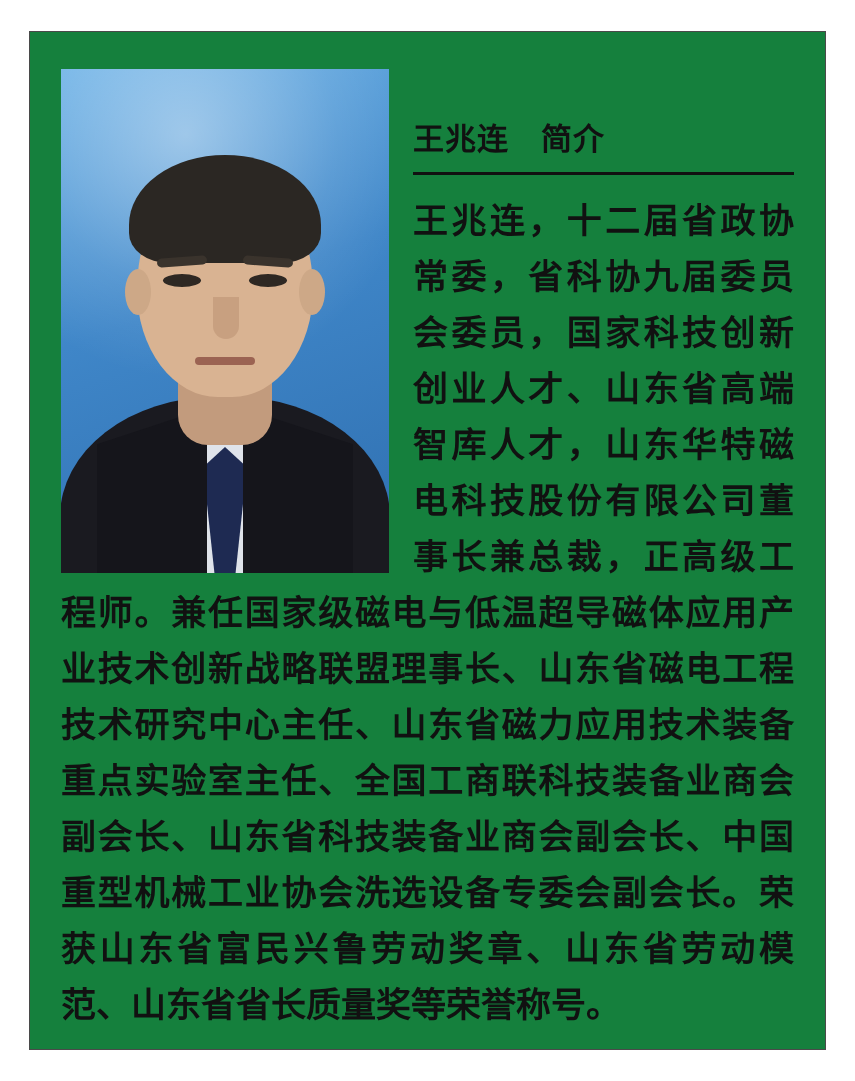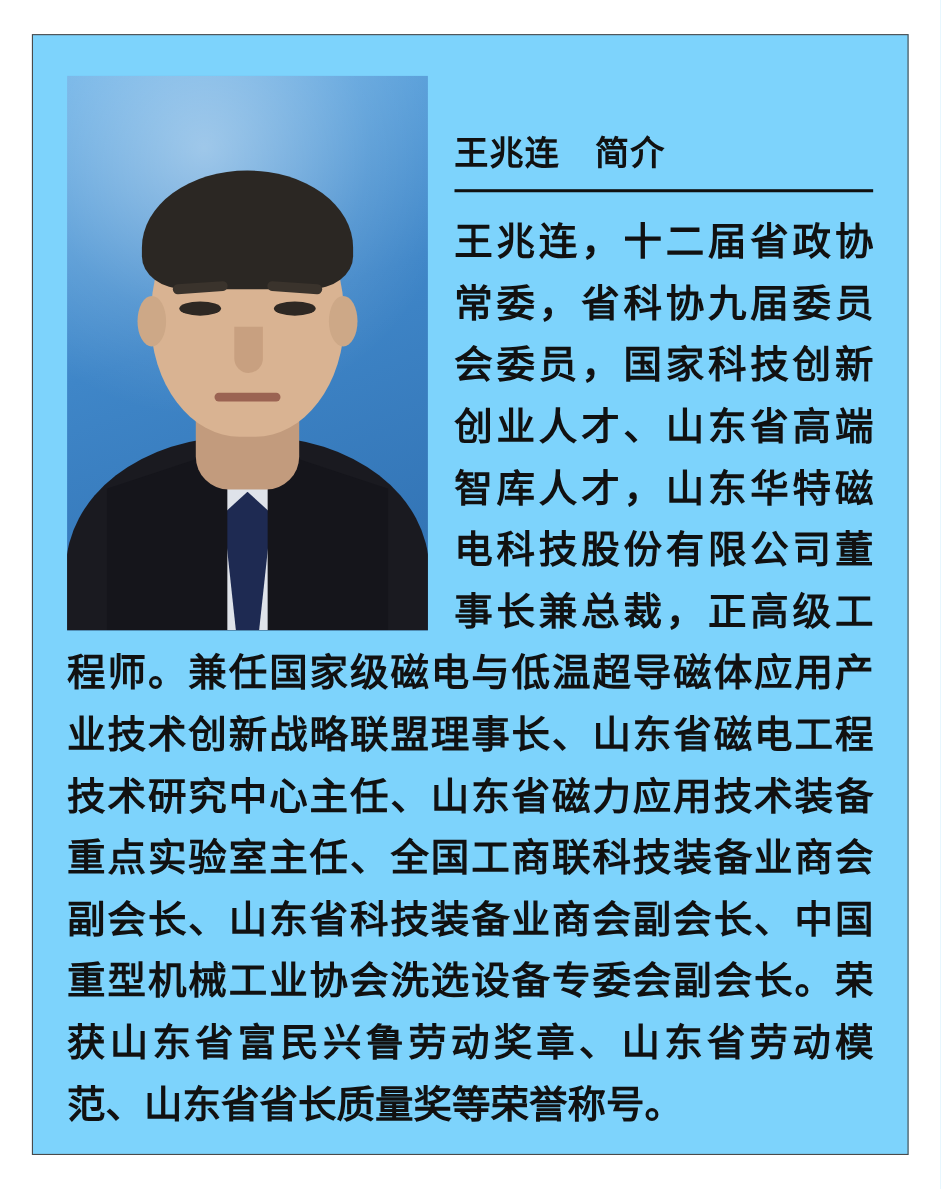--- a/index.html
+++ b/index.html
@@ -24,21 +24,21 @@
 
   
   .card {
     position: absolute;
     left: 29px;
     top: 31px;
     width: 797px;
     height: 1019px;
     border: 1px solid #4a4a4a;
     box-sizing: border-box;
-    background: #7dd3fc;
+    background: #15803d;
   }
 
   .card-inner {
     position: absolute;
     left: 31px;
     top: 37px;
     right: 31px;
     bottom: 26px;
   }
 

